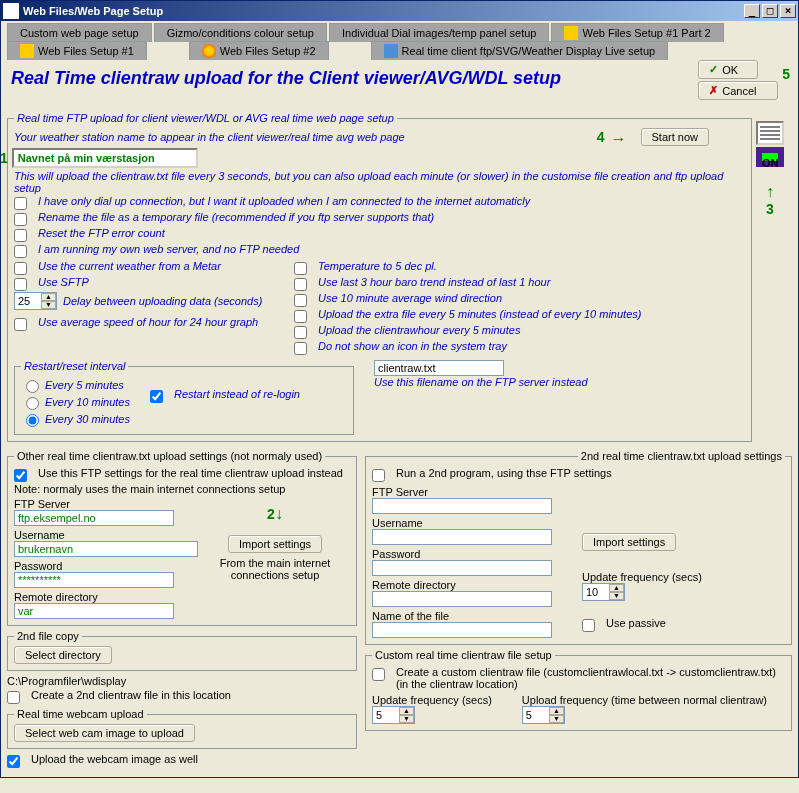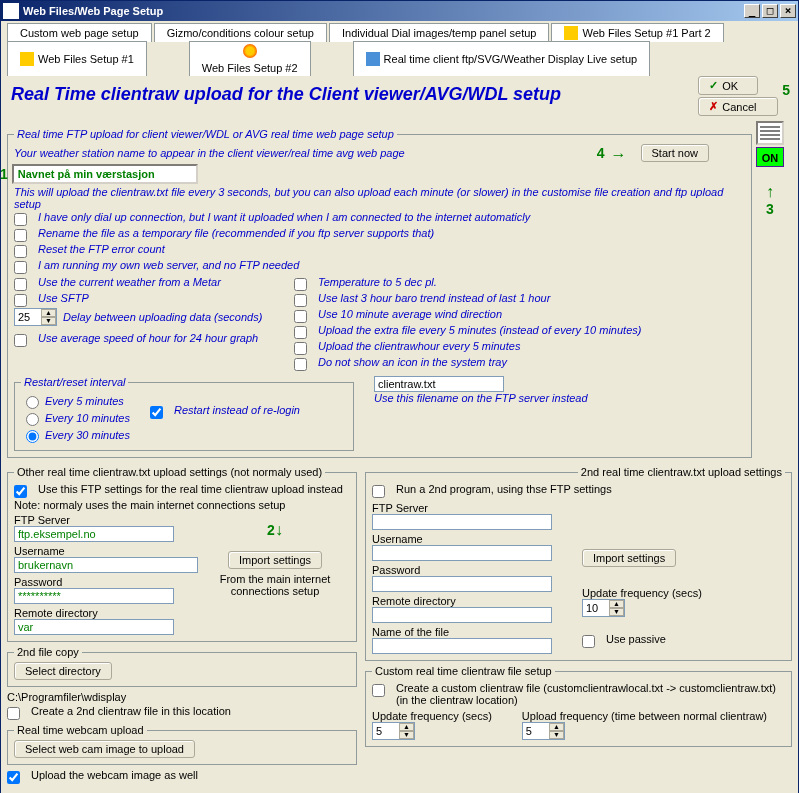--- a/index.html
+++ b/index.html
@@ -4,21 +4,21 @@
 <style>
 * { box-sizing: border-box; font-family: Tahoma, Arial, sans-serif; font-size: 11px; }
 body { margin: 0; background: #ece9d8; }
 .window { width: 799px; border: 1px solid #0a246a; }
 .titlebar { background: linear-gradient(to right, #0a246a, #a6caf0); color: #fff; height: 20px; display: flex; align-items: center; padding: 0 2px; }
 .titlebar-icon { width: 16px; height: 16px; background: #fff; margin-right: 4px; display: inline-block; }
 .titlebar-text { flex: 1; font-weight: bold; }
 .titlebar-btn { width: 16px; height: 14px; background: #d4d0c8; border: 1px solid #fff; border-right-color: #404040; border-bottom-color: #404040; margin-left: 2px; text-align: center; line-height: 11px; font-family: monospace; font-weight: bold; color: #000; cursor: pointer; }
 .content { background: #ece9d8; padding: 2px 6px 8px 6px; }
 .tabs { display: flex; flex-wrap: wrap; }
-.tab { padding: 2px 12px; border: 1px solid #919b9c; border-bottom: none; background: #ffffff; margin-right: 2px; cursor: pointer; display: flex; align-items: center; gap: 4px; text-align: center; }
+.tab { padding: 2px 12px; border: 1px solid #919b9c; border-bottom: none; background: #a3a3a3; margin-right: 2px; cursor: pointer; display: flex; align-items: center; gap: 4px; text-align: center; }
 .tab.row2 { margin-top: -1px; }
 .tab-icon { width: 14px; height: 14px; display: inline-block; }
 .tab-icon.yellow { background: #ffcc00; }
 .tab-icon.sun { background: radial-gradient(circle, #ffcc00 40%, #ff6600 70%); border-radius: 50%; }
 .tab-icon.wx { background: #4a90d9; }
 .main-title { color: #0000cc; font-size: 18px; font-weight: bold; font-style: italic; padding: 8px 4px; }
 .btn { background: #ece9d8; border: 1px solid #aca899; border-radius: 3px; padding: 2px 10px; cursor: pointer; display: inline-flex; align-items: center; gap: 4px; box-shadow: inset 1px 1px 0 #fff; }
 .btn-ok-cancel { position: absolute; right: 14px; display: flex; flex-direction: column; gap: 2px; }
 .green-check::before { content: "✓"; color: #008000; font-weight: bold; }
 .red-x::before { content: "✗"; color: #cc0000; font-weight: bold; }
@@ -34,21 +34,21 @@
 .chk input { margin: 2px 0 0 0; }
 .spin { display: inline-flex; border: 1px solid #7f9db9; background: #fff; align-items: center; }
 .spin input { border: none; width: 26px; text-align: left; padding: 1px 3px; }
 .spin-btns { display: flex; flex-direction: column; }
 .spin-btn { width: 15px; height: 8px; background: #ece9d8; border: 1px solid #aca899; font-size: 7px; line-height: 6px; text-align: center; cursor: pointer; }
 .two-col { display: flex; gap: 20px; }
 .radio-row { display: flex; align-items: center; gap: 3px; margin: 1px 0; }
 label.fld { display: block; margin-top: 3px; }
 .indicator { width: 28px; height: 24px; border: 2px inset #d4d0c8; background: #fff; display: flex; flex-direction: column; justify-content: space-around; padding: 2px; }
 .indicator-line { height: 2px; background: #7f7f7f; }
-.on-btn { width: 28px; height: 20px; background: #00ff00; color: #000; font-weight: bold; text-align: center; line-height: 20px; border: 1px solid #4c1d95; cursor: pointer; margin-top: 2px; }
+.on-btn { width: 28px; height: 20px; background: #00ff00; color: #000; font-weight: bold; text-align: center; line-height: 20px; border: 6px solid #4c1d95; cursor: pointer; margin-top: 2px; }
 .right-side { position: absolute; right: 14px; top: 100px; display: flex; flex-direction: column; align-items: center; }
 .lower { display: flex; gap: 8px; align-items: flex-start; }
 .lower-left { width: 350px; }
 .lower-right { flex: 1; }
 </style>
 </head>
 <body>
 
 <div class="window">
   <div class="titlebar">
@@ -75,21 +75,21 @@
           <span class="tab-icon yellow"></span>
           <span>Web Files Setup #1 Part 2</span>
         </div>
     </div>
 
     <div class="tabs">
       <div class="tab row2">
           <span class="tab-icon yellow"></span>
           <span>Web Files Setup #1</span>
         </div>
-      <div class="tab row2" style="margin-left:40px;flex-direction:column;">
+      <div class="tab row2" style="margin-left:40px;">
           <span class="tab-icon sun"></span>
           <span>Web Files Setup #2</span>
         </div>
       <div class="tab row2" style="margin-left:40px;">
           <span class="tab-icon wx"></span>
           <span>Real time client ftp/SVG/Weather Display Live setup</span>
         </div>
     </div>
 
     <div class="header-row">

